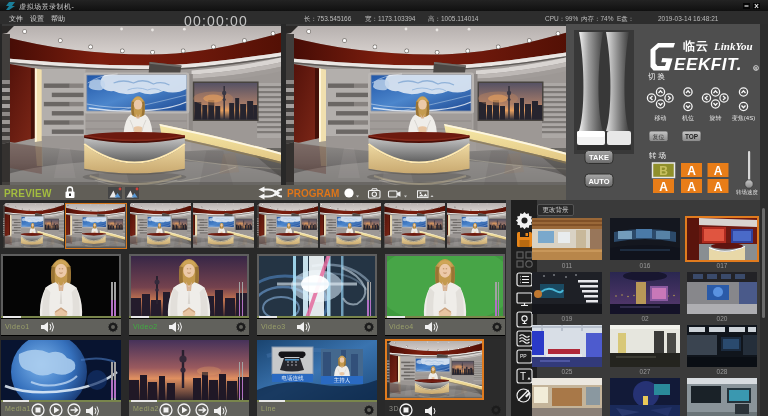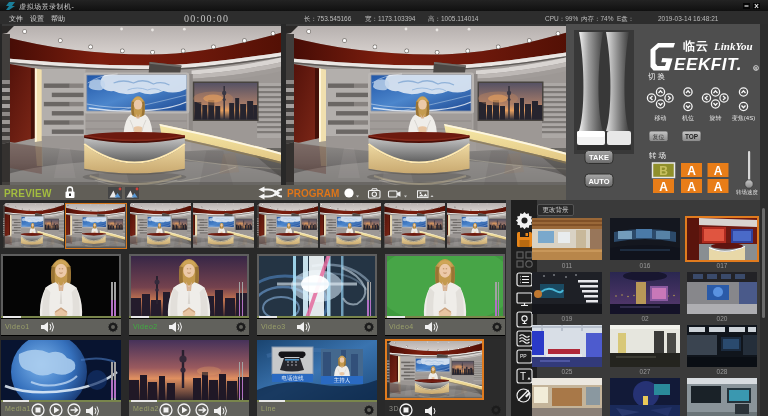--- a/index.html
+++ b/index.html
@@ -2,21 +2,21 @@
 <html><head><meta charset="utf-8">
 <style>
 *{margin:0;padding:0;box-sizing:border-box}
 html,body{width:768px;height:416px;overflow:hidden;background:#383838;font-family:"Liberation Sans",sans-serif}
 #app{position:relative;width:768px;height:416px}
 .abs{position:absolute}
 #titlebar{left:0;top:0;width:768px;height:11px;background:linear-gradient(#232323,#101010)}
 #titlebar .ttl{position:absolute;left:19px;top:1.5px;font-size:7px;color:#cfcfcf;letter-spacing:.5px}
 #menubar{left:0;top:11px;width:768px;height:13px;background:#2d2d2d}
 .mi{position:absolute;top:3px;font-size:7px;color:#d8d8d8}
-#timer{position:absolute;left:184px;top:13px;width:52px;font-size:10px;color:#c4c4c4;font-family:Liberation Serif, serif;letter-spacing:1.2px}
+#timer{position:absolute;left:184px;top:13px;width:52px;font-size:14px;color:#c4c4c4;font-family:Liberation Sans, sans-serif;letter-spacing:1.2px}
 .stat{position:absolute;top:14.5px;font-size:6.5px;color:#bdbdbd}
 #winbtns{position:absolute;top:2.5px;left:743px}
 .wbtn{display:inline-block;width:7px;height:6px;background:#060606;color:#e8e8e8;font-size:5px;line-height:6px;text-align:center;margin-right:3px;vertical-align:top}
 
 #pv{left:2px;top:26px;width:279px;height:159px;background:#888}
 #pg{left:286px;top:26px;width:280px;height:159px;background:#888}
 #pvbar{left:0;top:185px;width:566px;height:15px;background:#615e57}
 
 #ctrl{left:566px;top:24px;width:202px;height:181px;background:#4e4e4e}
 

